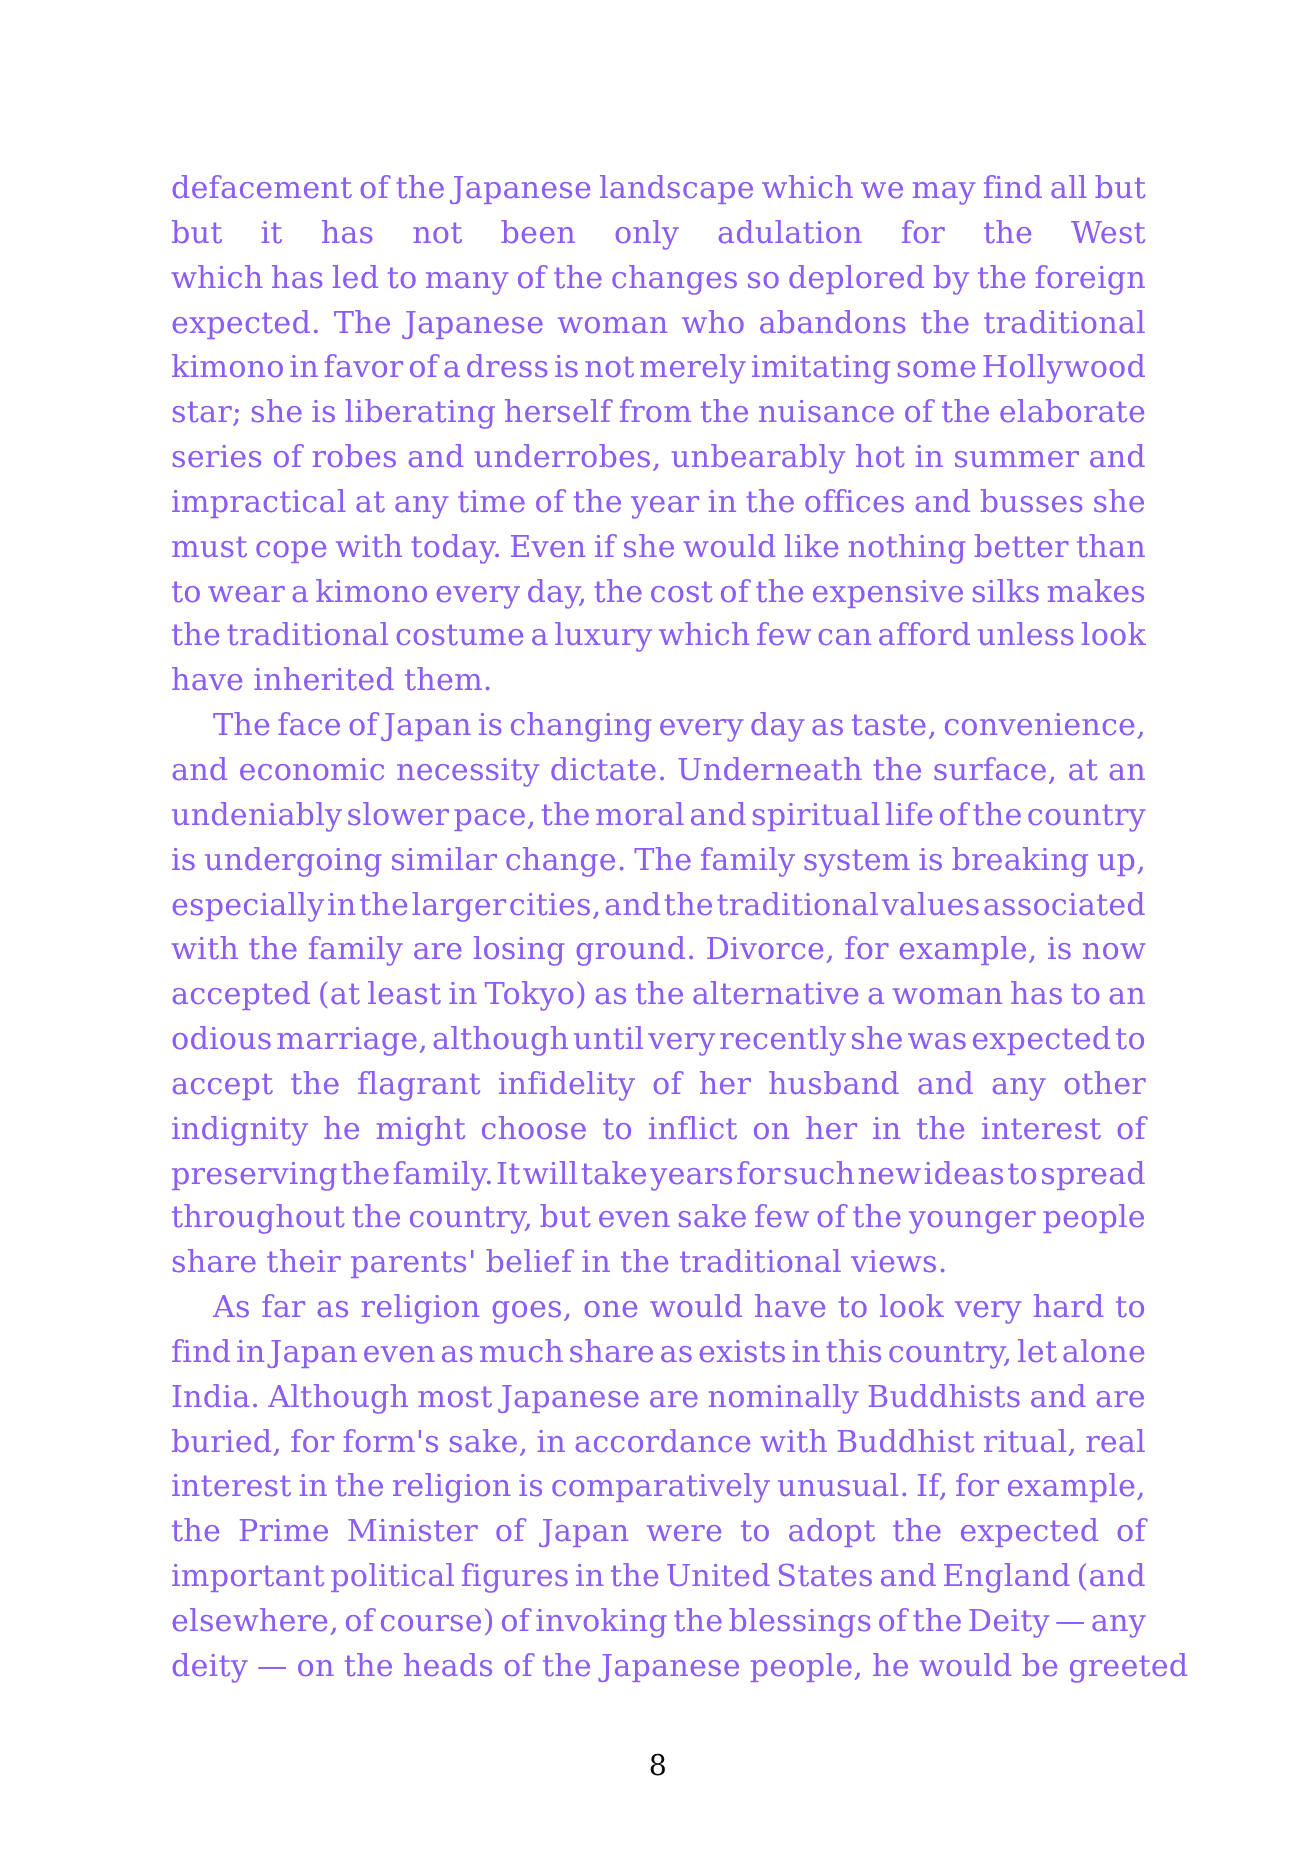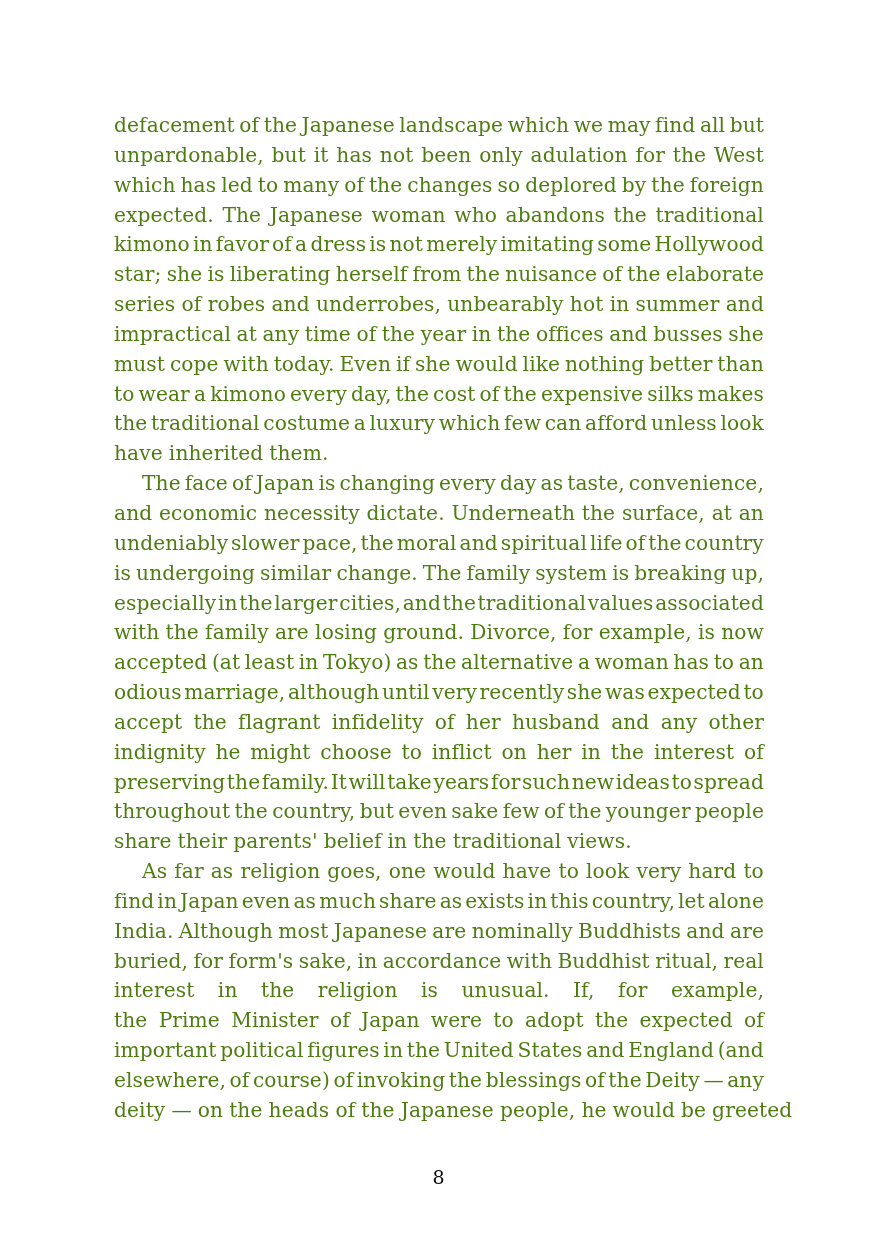--- a/index.html
+++ b/index.html
@@ -25,21 +25,21 @@
     width: 650px;
   }
   
   .line {
     display: block;
     height: 29.85px;
     line-height: 29.85px;
     font-size: 20.2px;
     letter-spacing: 0.1px;
     white-space: nowrap;
-    color: #4d7c0f;
+    color: #8b5cf6;
   }
   .line > .seg {
     display: flex;
     justify-content: space-between;
     width: 100%;
   }
   
   .line.justify > .seg > span.w {
     display: inline-block;
     white-space: pre;
@@ -85,21 +85,20 @@
           <span class="w">which</span>
           <span class="w">we</span>
           <span class="w">may</span>
           <span class="w">find</span>
           <span class="w">all</span>
           <span class="w">but</span>
         </div>
       </div>
       <div class="line justify">
         <div class="seg">
-          <span class="w">unpardonable,</span>
           <span class="w">but</span>
           <span class="w">it</span>
           <span class="w">has</span>
           <span class="w">not</span>
           <span class="w">been</span>
           <span class="w">only</span>
           <span class="w">adulation</span>
           <span class="w">for</span>
           <span class="w">the</span>
           <span class="w">West</span>
@@ -504,20 +503,21 @@
           <span class="w">real</span>
         </div>
       </div>
       <div class="line justify">
         <div class="seg">
           <span class="w">interest</span>
           <span class="w">in</span>
           <span class="w">the</span>
           <span class="w">religion</span>
           <span class="w">is</span>
+          <span class="w">comparatively</span>
           <span class="w">unusual.</span>
           <span class="w">If,</span>
           <span class="w">for</span>
           <span class="w">example,</span>
         </div>
       </div>
       <div class="line justify">
         <div class="seg">
           <span class="w">the</span>
           <span class="w">Prime</span>

